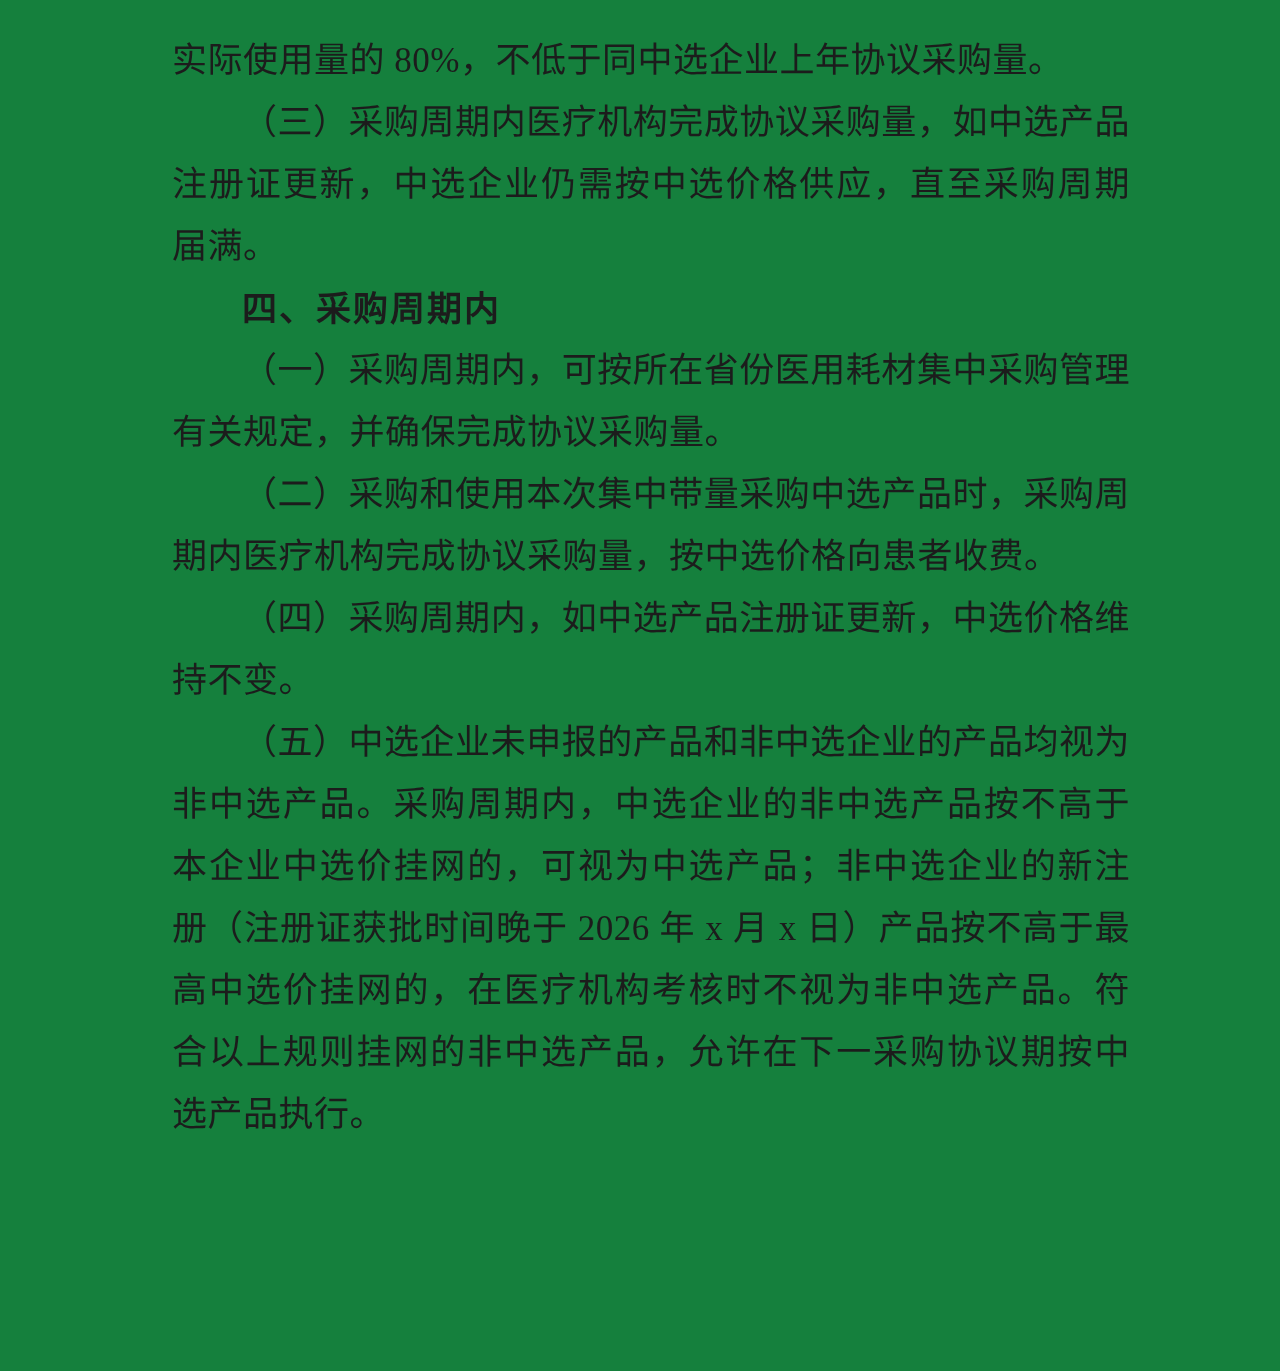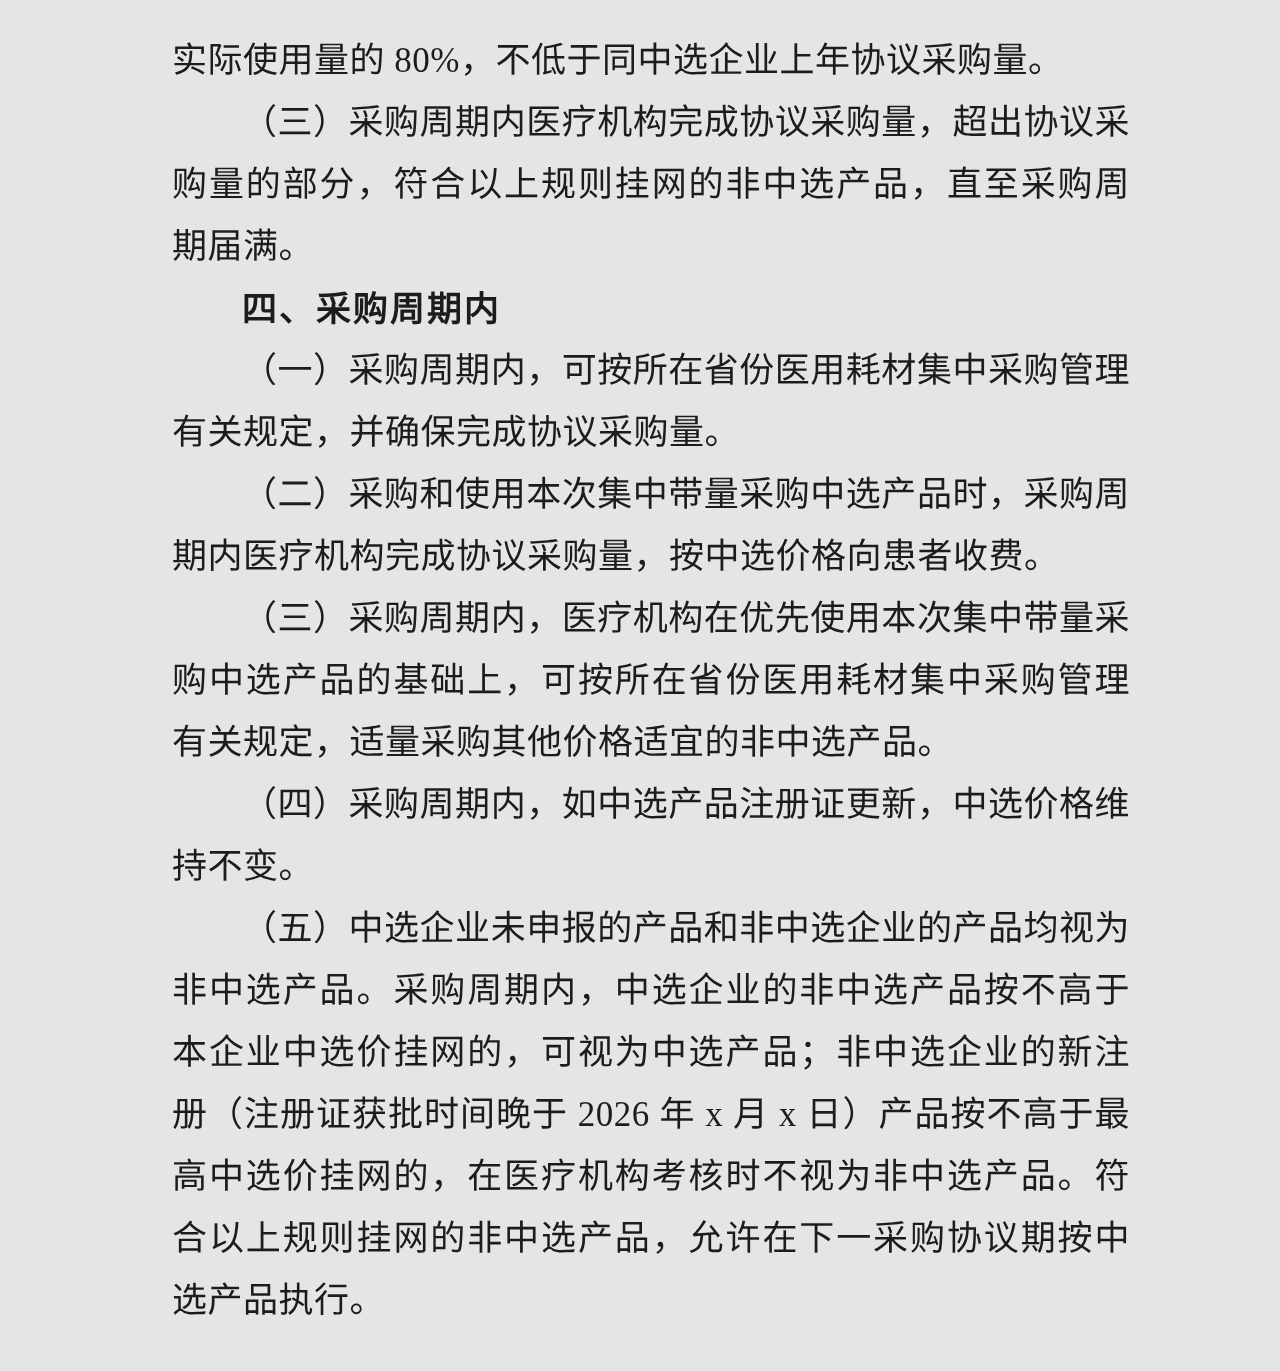--- a/index.html
+++ b/index.html
@@ -4,21 +4,21 @@
 <style>
   html, body {
     margin: 0;
     padding: 0;
     background: #ffffff;
   }
   .page {
     position: relative;
     width: 1280px;
     height: 1371px;
-    background: #e5e5e5;
+    background: #15803d;
     overflow: hidden;
     box-sizing: border-box;
     padding: 30px 150px 30px 172px;
   }
   .doc {
     width: 958px;
     color: #1c1c1c;
     font-family: "Liberation Serif", "DejaVu Serif", serif;
     font-size: 35px;
     line-height: 62px;
@@ -43,21 +43,20 @@
     font-family: "Liberation Sans", "DejaVu Sans", sans-serif;
     letter-spacing: 2px;
   }
 </style>
 </head>
 <body>
 
 <div class="page">
   <div class="doc" id="doc">
       <p class="para-noindent">实际使用量的 80%，不低于同中选企业上年协议采购量。</p>
-      <p class="para-indent">（三）采购周期内医疗机构完成协议采购量，超出协议采购量的部分，符合以上规则挂网的非中选产品，直至采购周期届满。</p>
+      <p class="para-indent">（三）采购周期内医疗机构完成协议采购量，如中选产品注册证更新，中选企业仍需按中选价格供应，直至采购周期届满。</p>
       <p class="heading">四、采购周期内</p>
       <p class="para-indent">（一）采购周期内，可按所在省份医用耗材集中采购管理有关规定，并确保完成协议采购量。</p>
       <p class="para-indent">（二）采购和使用本次集中带量采购中选产品时，采购周期内医疗机构完成协议采购量，按中选价格向患者收费。</p>
-      <p class="para-indent">（三）采购周期内，医疗机构在优先使用本次集中带量采购中选产品的基础上，可按所在省份医用耗材集中采购管理有关规定，适量采购其他价格适宜的非中选产品。</p>
       <p class="para-indent">（四）采购周期内，如中选产品注册证更新，中选价格维持不变。</p>
       <p class="para-indent">（五）中选企业未申报的产品和非中选企业的产品均视为非中选产品。采购周期内，中选企业的非中选产品按不高于本企业中选价挂网的，可视为中选产品；非中选企业的新注册（注册证获批时间晚于 2026 年 x 月 x 日）产品按不高于最高中选价挂网的，在医疗机构考核时不视为非中选产品。符合以上规则挂网的非中选产品，允许在下一采购协议期按中选产品执行。</p>
     </div>
 </div>
 
 </body></html>

